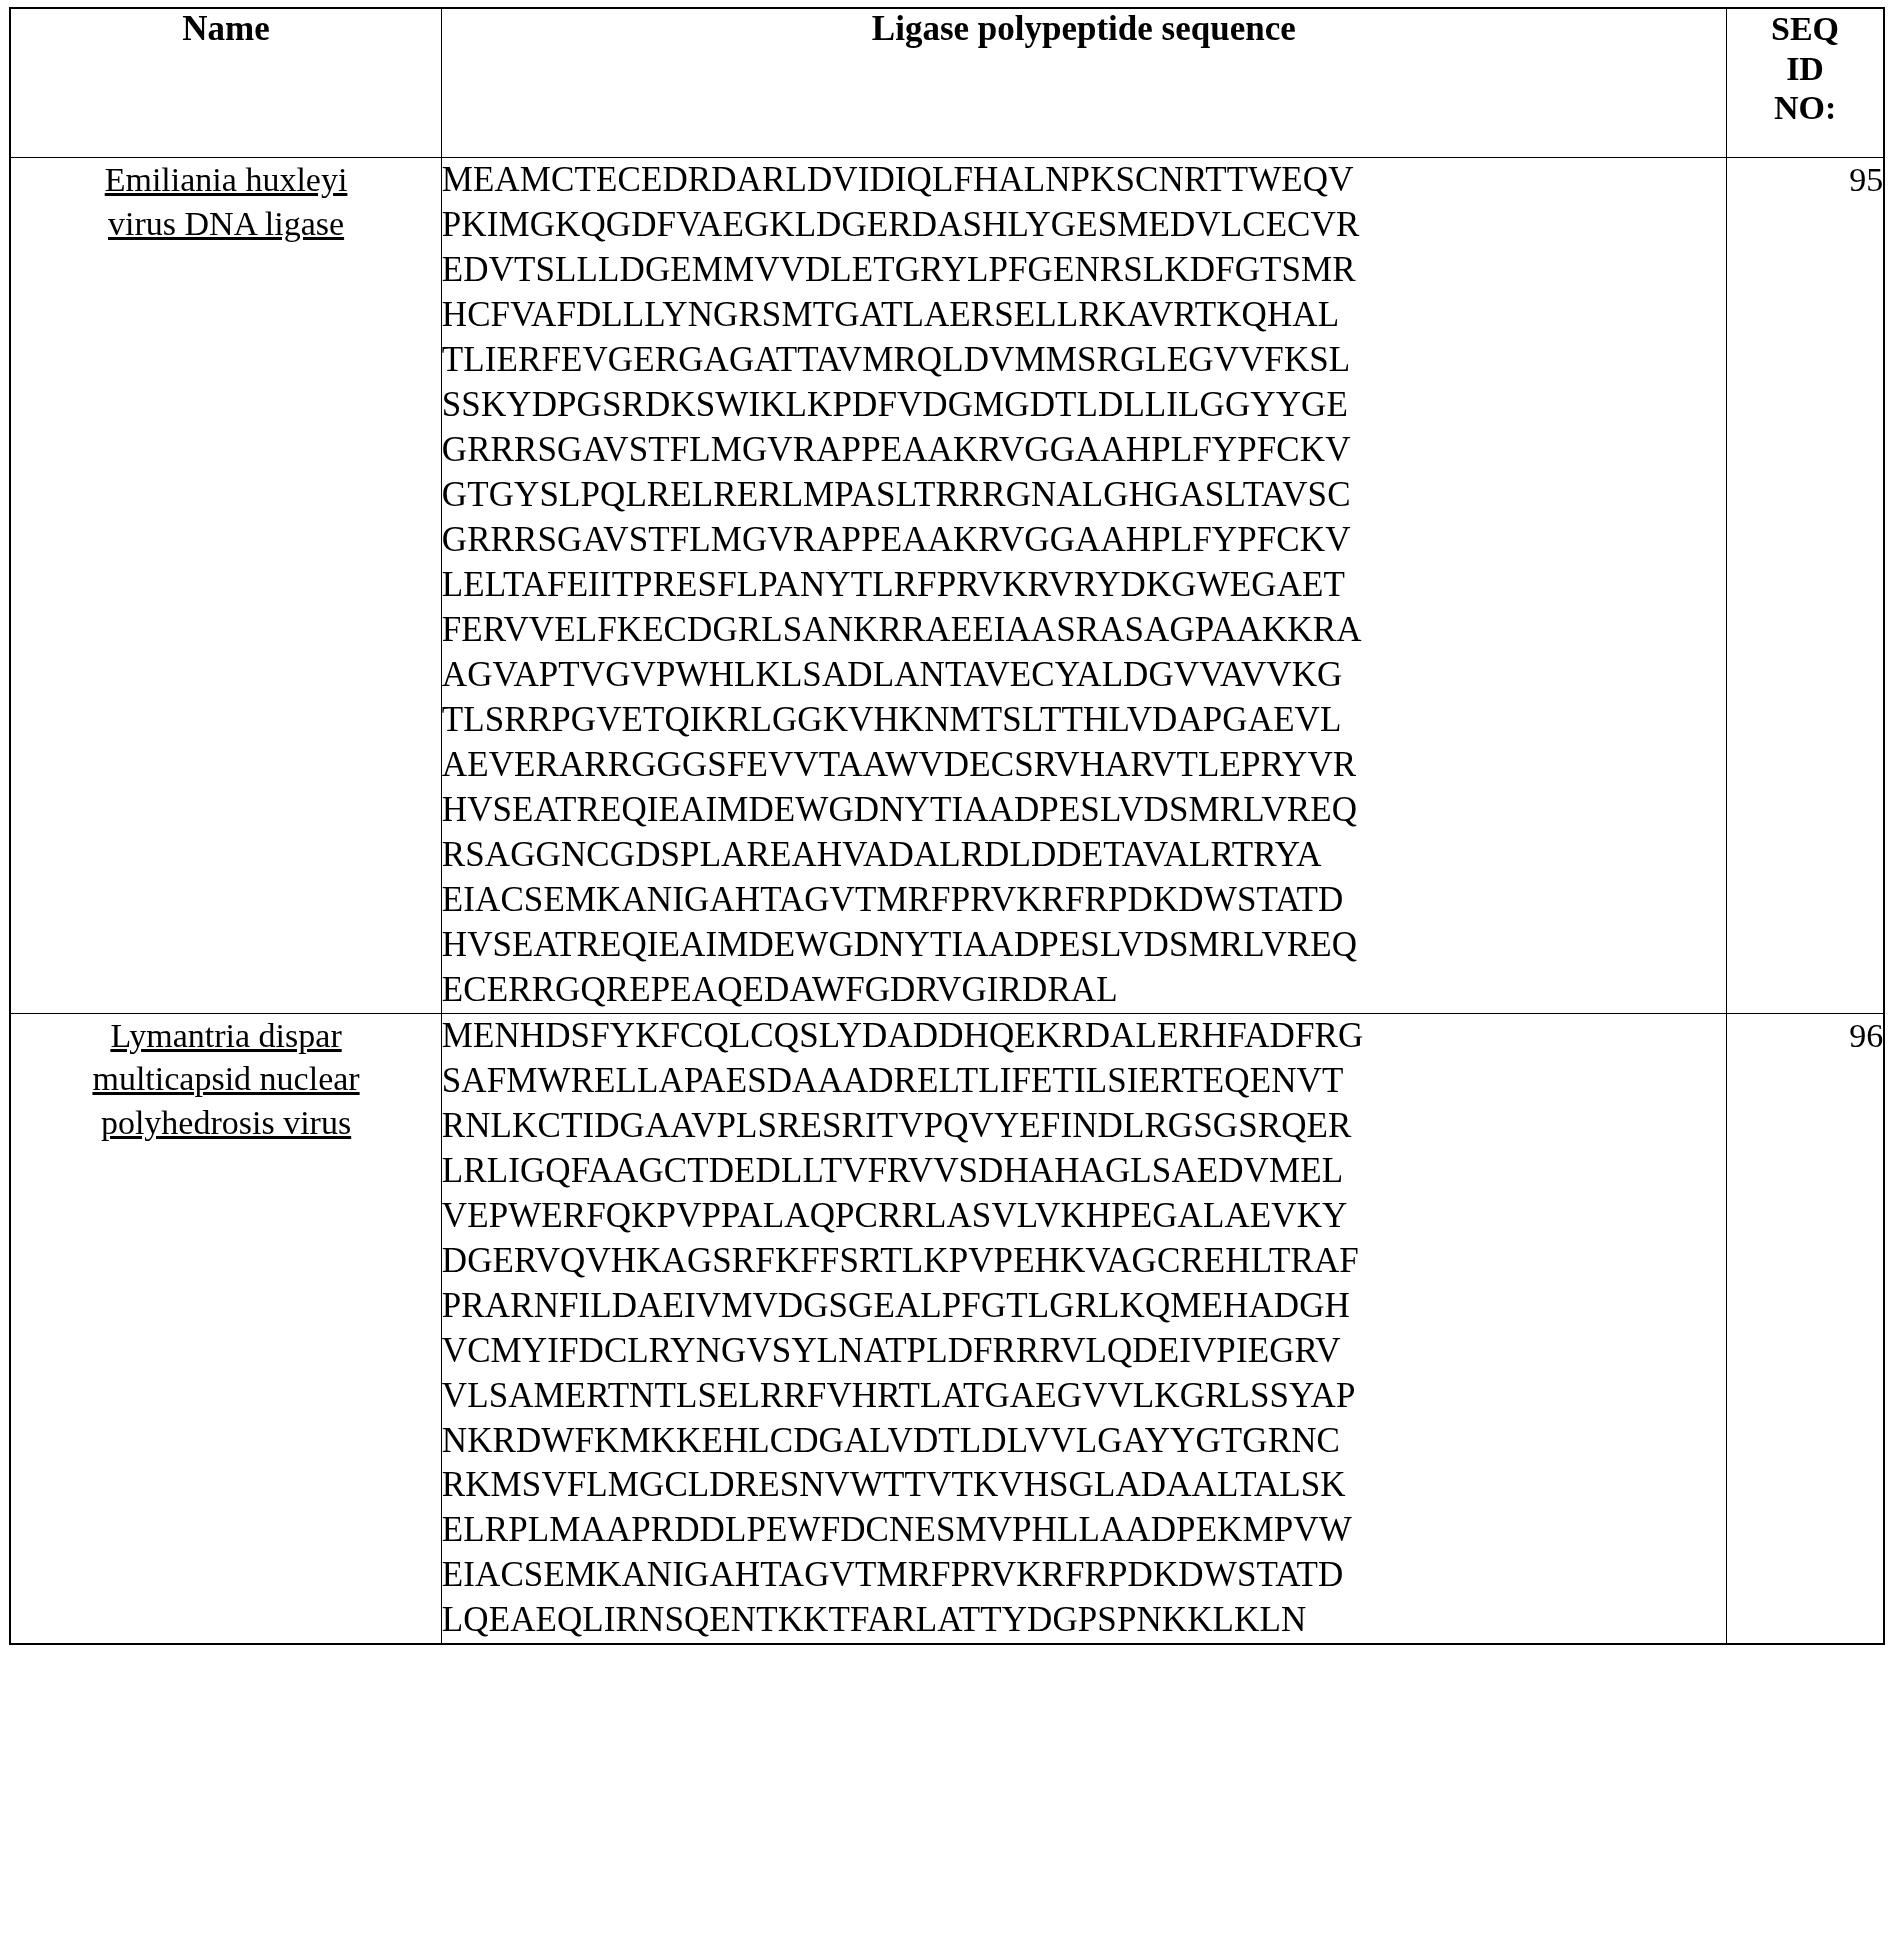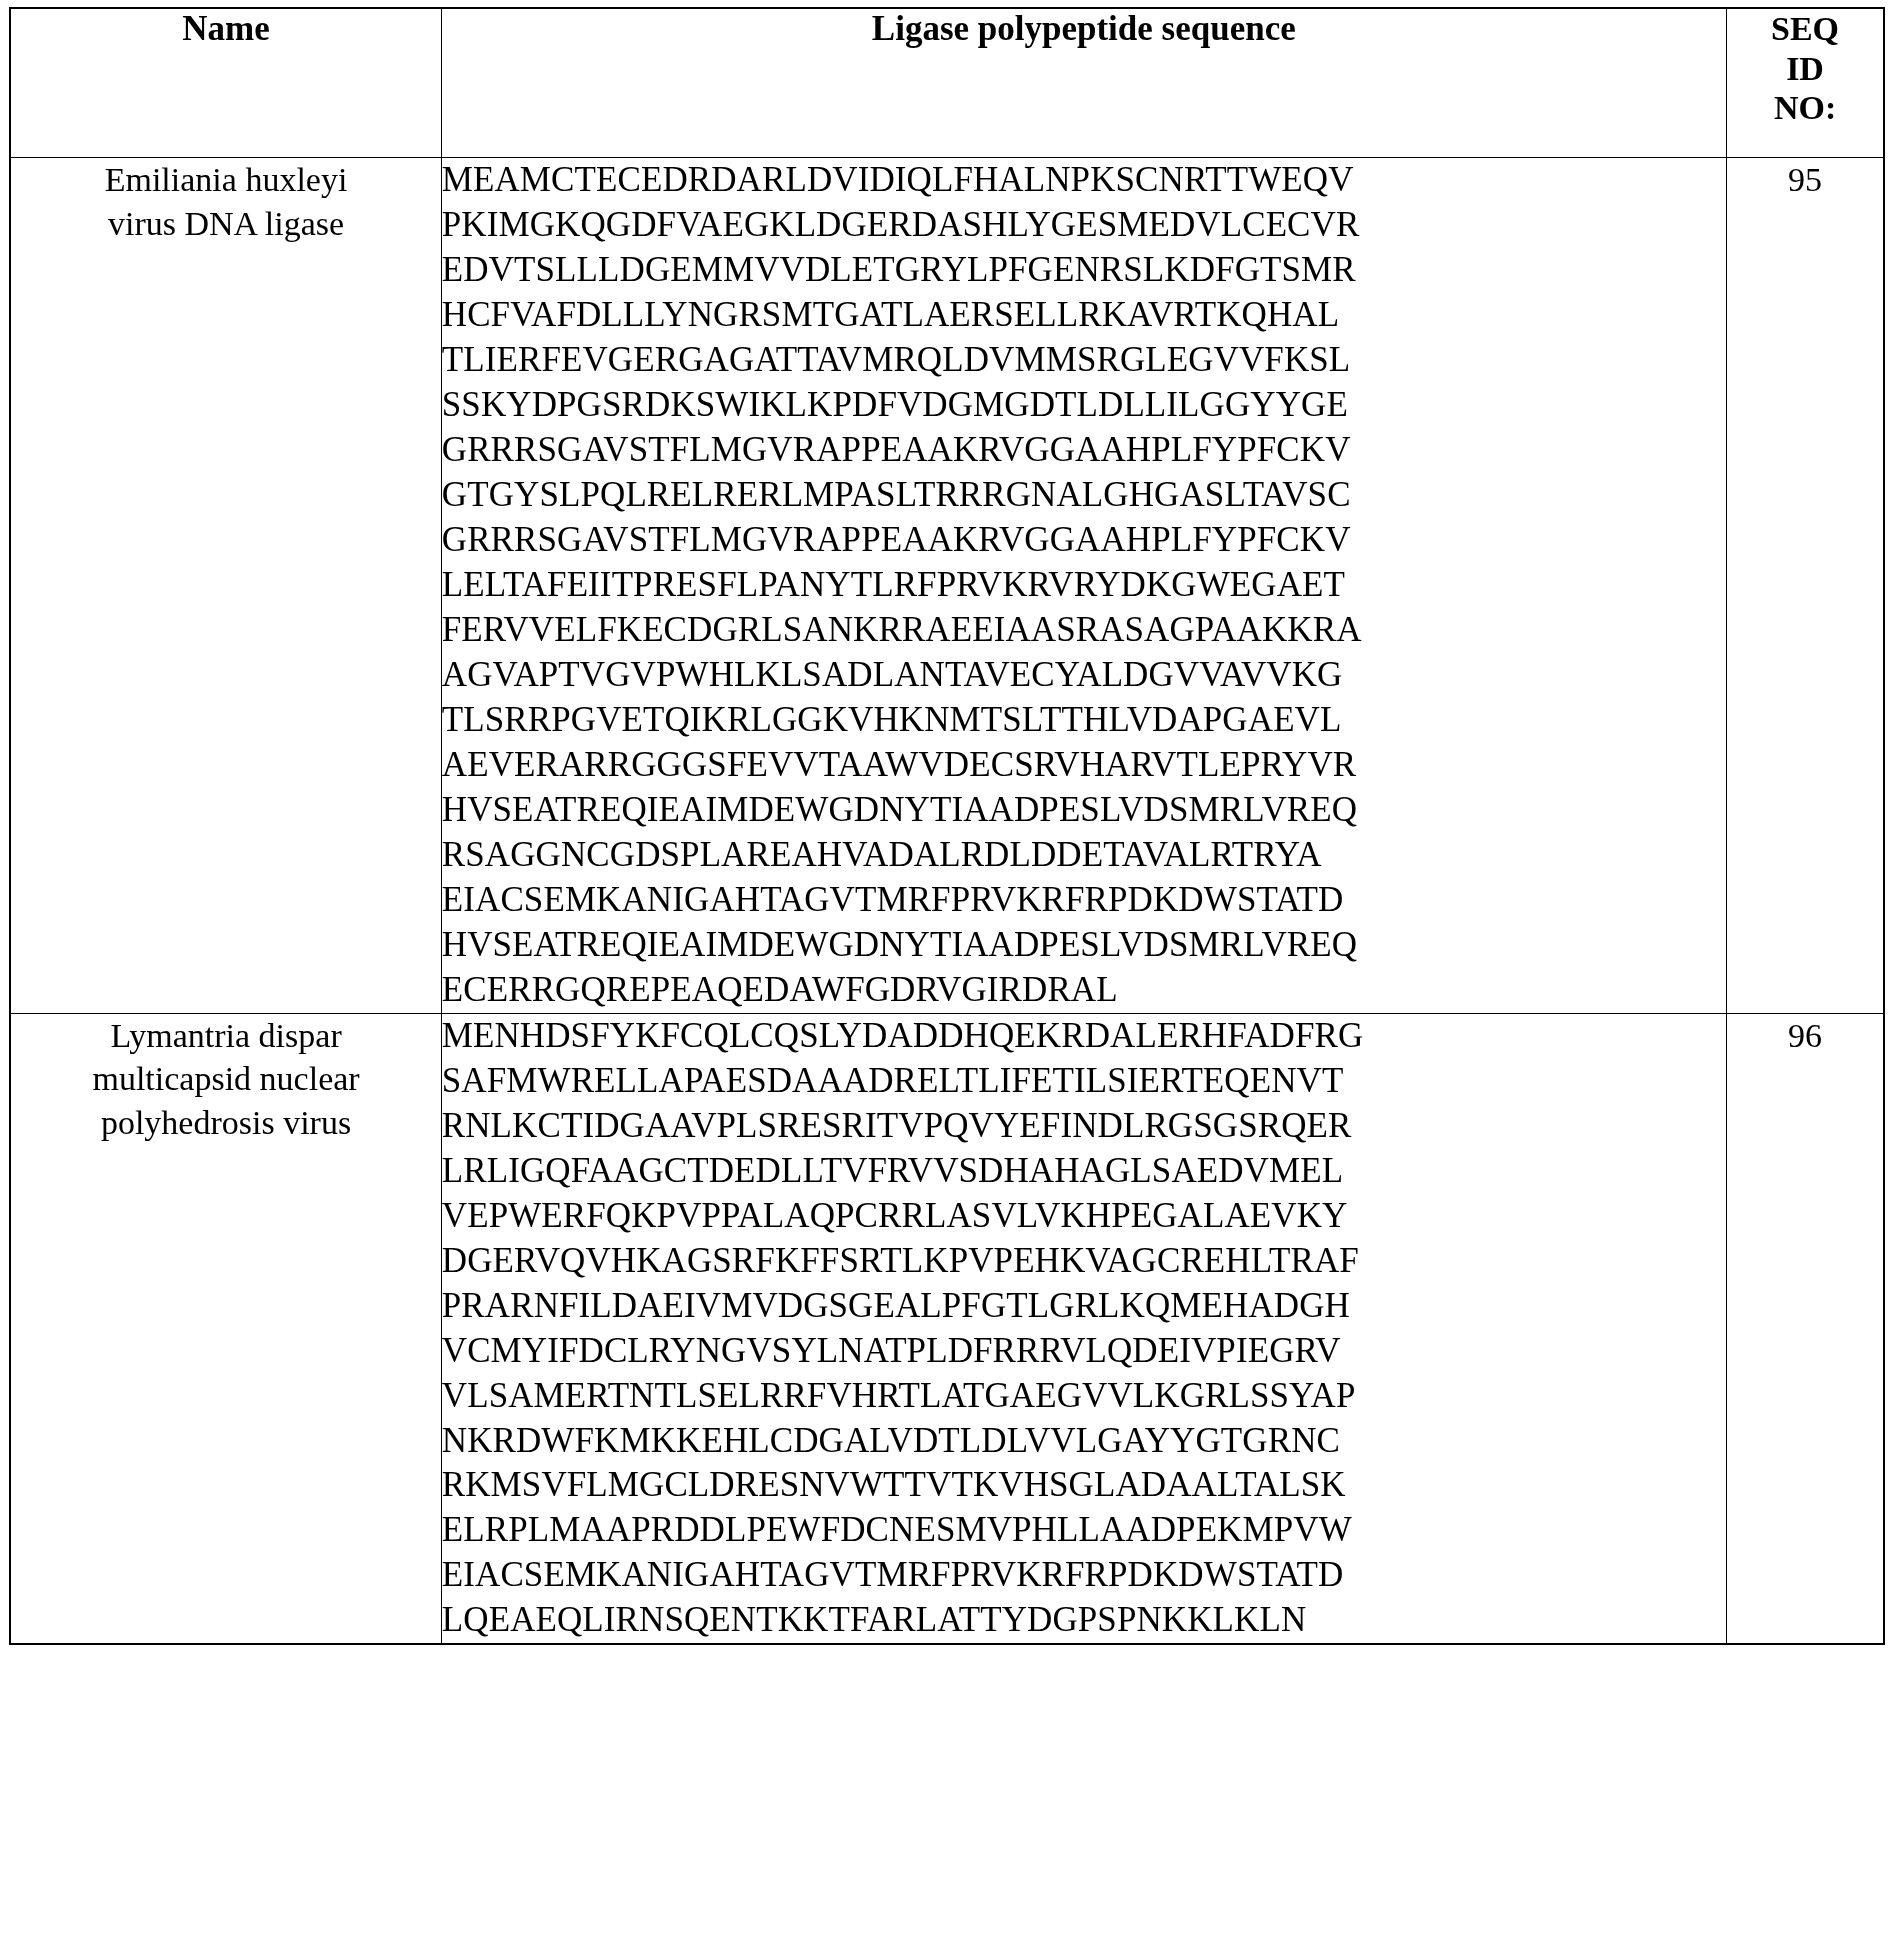--- a/index.html
+++ b/index.html
@@ -54,37 +54,37 @@
     line-height: 1.16;
   }
   th.th-id .idline { display: block; }
 
   td.cell-name {
     text-align: center;
     font-size: 34px;
     line-height: 1.28;
     padding: 11px 13px 9.3px 13px;
   }
-  td.cell-name .nline { display: block; white-space: nowrap; }
+  td.cell-name .nline { display: block; white-space: nowrap; text-decoration: underline; }
 
   td.cell-seq {
     text-align: left;
     font-size: 35px;
     line-height: 1.285;
     padding: 11px 0 9.3px 15px;
     letter-spacing: 0.1px;
   }
   td.cell-seq .sline {
     display: block;
     white-space: nowrap;
     font-family: "Liberation Serif", "DejaVu Serif", serif;
   }
 
   td.cell-id {
-    text-align: center;
+    text-align: right;
     font-size: 34px;
     line-height: 1.28;
     padding: 11px 5.6px 9.3px 5.6px;
   }
 </style>
 </head>
 <body>
 
 <div class="page">
   <table class="seq-table">

